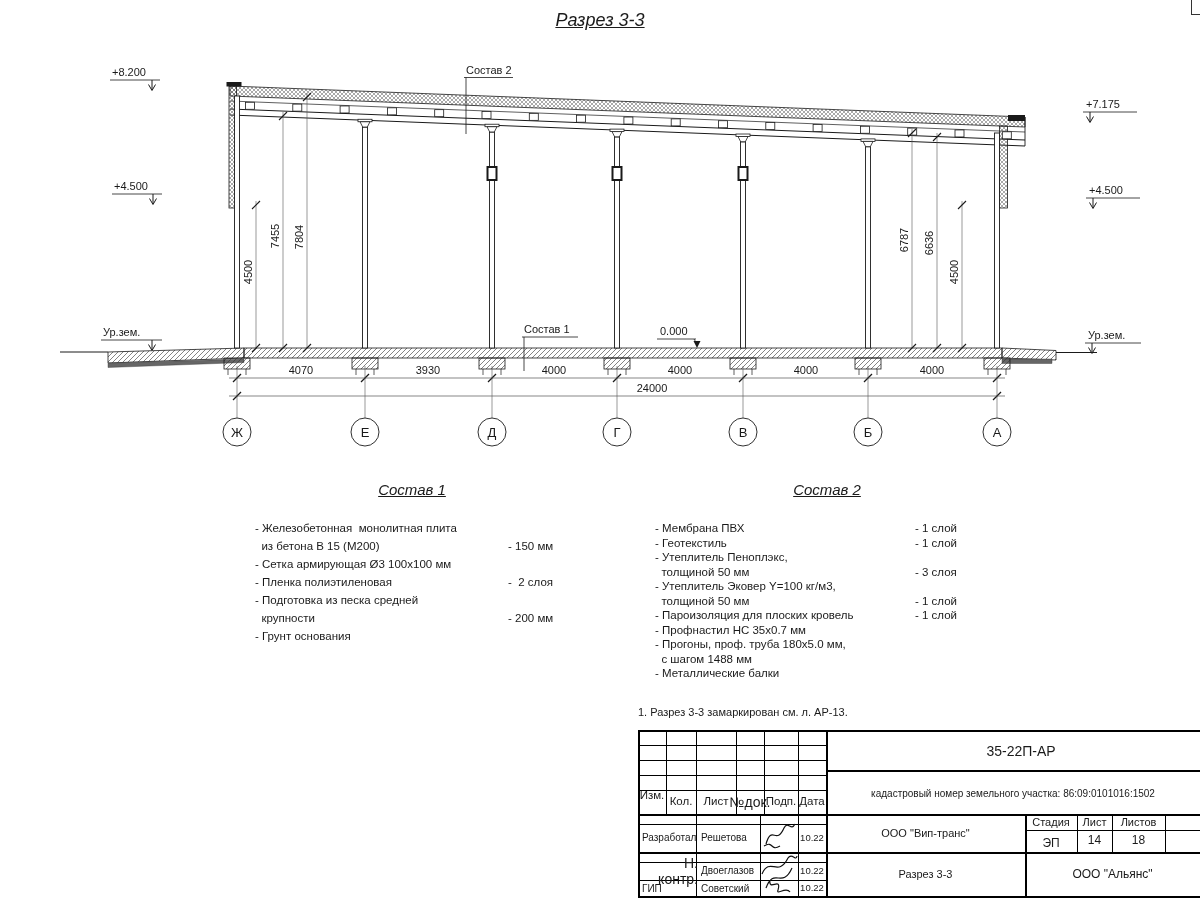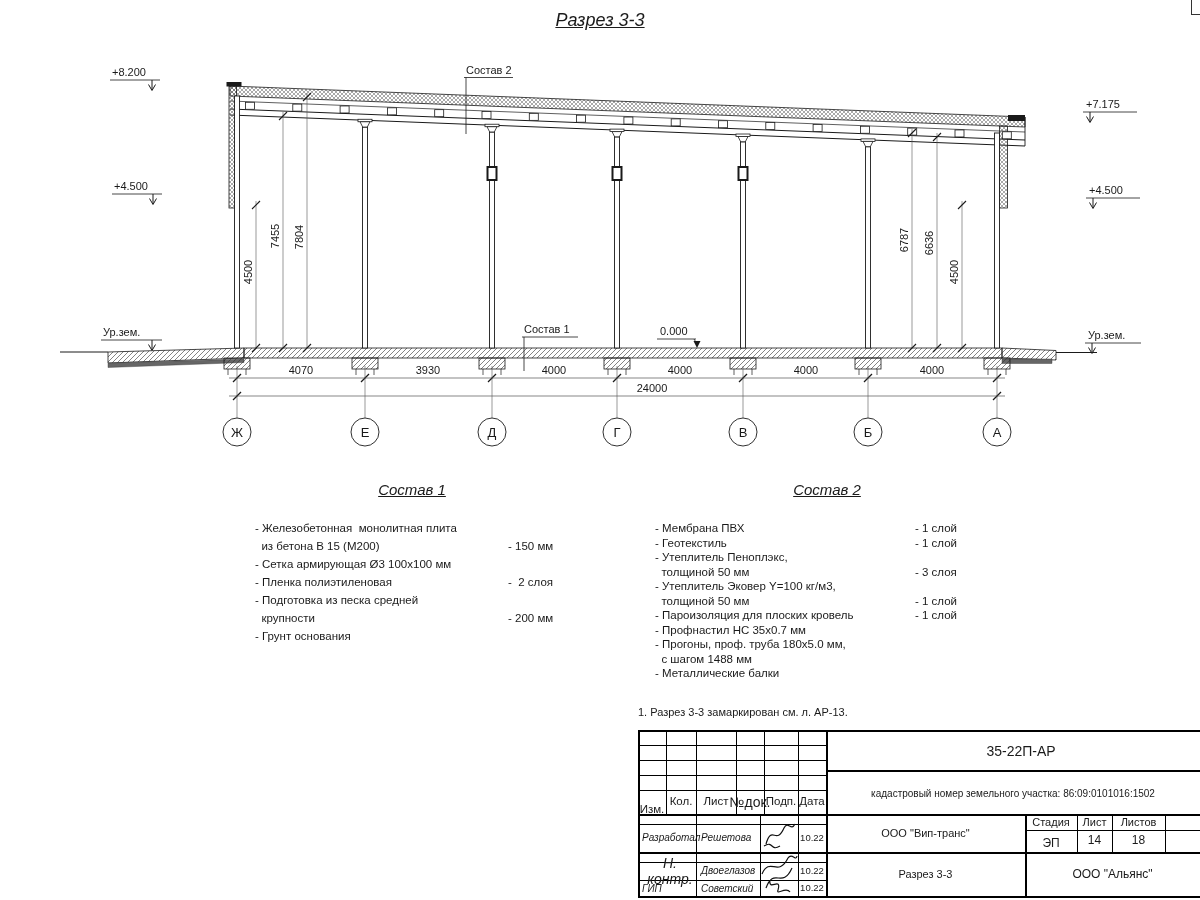--- a/index.html
+++ b/index.html
@@ -21,21 +21,21 @@
   .comp-item{position:relative;white-space:pre-wrap;}
   #comp1 .comp-item{line-height:18px;}
   #comp2 .comp-item{line-height:14.5px;}
   .comp-val{position:absolute;bottom:0;white-space:pre;}
   #comp1 .comp-val{left:253px;}
   #comp2 .comp-val{left:260px;}
   .note{left:638px;top:706px;font-size:11px;}
   .stamp{left:638px;top:730px;width:562px;height:170px;overflow:hidden;}
   .cell{position:absolute;display:flex;align-items:center;justify-content:center;
         text-align:center;line-height:1.15;}
-  .cell.left{justify-content:flex-start;text-align:center;padding-left:2px;font-style:italic;}
+  .cell.left{justify-content:flex-start;text-align:right;padding-left:2px;}
   .sline{position:absolute;background:#000;}
   .corner-box{left:1191px;top:0;width:9px;height:14px;
               border-left:1.5px solid #333;border-bottom:1.5px solid #333;}
   svg text{fill:#1a1a1a;}
 </style>
 </head>
 <body>
 
 <div class="abs corner-box"></div>
 
@@ -300,21 +300,21 @@
       <div class="sline" style="left: 188px; top: 0px; width: 2px; height: 166px;"></div>
       <div class="sline" style="left: 387px; top: 84px; width: 1.5px; height: 82px;"></div>
       <div class="sline" style="left: 439px; top: 84px; width: 1px; height: 38px;"></div>
       <div class="sline" style="left: 474px; top: 84px; width: 1px; height: 38px;"></div>
       <div class="sline" style="left: 527px; top: 84px; width: 1px; height: 38px;"></div>
     </div>
 
   <div class="cell" style="left:188px;top:2px;width:390px;height:38px;font-size:14px">35-22П-АР</div>
   <div class="cell" style="left:190px;top:57px;width:370px;height:13px;font-size:10px">кадастровый номер земельного участка: 86:09:0101016:1502</div>
 
-  <div class="cell" style="left:0;top:60px;width:28px;height:40px;font-size:11.5px">Изм.</div>
+  <div class="cell" style="left:0;top:46px;width:28px;height:40px;font-size:11.5px">Изм.</div>
   <div class="cell" style="left:28px;top:60px;width:30px;height:24px;font-size:11.5px">Кол.</div>
   <div class="cell" style="left:58px;top:60px;width:40px;height:24px;font-size:11.5px">Лист</div>
   <div class="cell" style="left:98px;top:60px;width:28px;height:24px;font-size:14px">№док.</div>
   <div class="cell" style="left:126px;top:60px;width:34px;height:24px;font-size:11.5px">Подп.</div>
   <div class="cell" style="left:160px;top:60px;width:28px;height:24px;font-size:11.5px">Дата</div>
 
   <div class="cell left" style="left:2px;top:94px;width:56px;height:28px;font-size:10px">Разработал</div>
   <div class="cell left" style="left:61px;top:94px;width:60px;height:28px;font-size:10px">Решетова</div>
   <div class="cell" style="left:160px;top:94px;width:28px;height:28px;font-size:9.5px">10.22</div>
 

